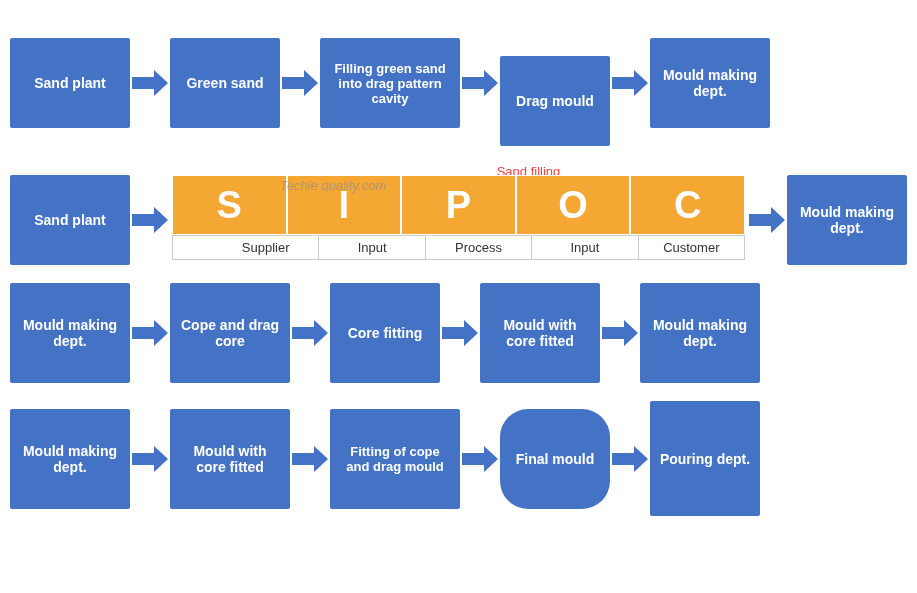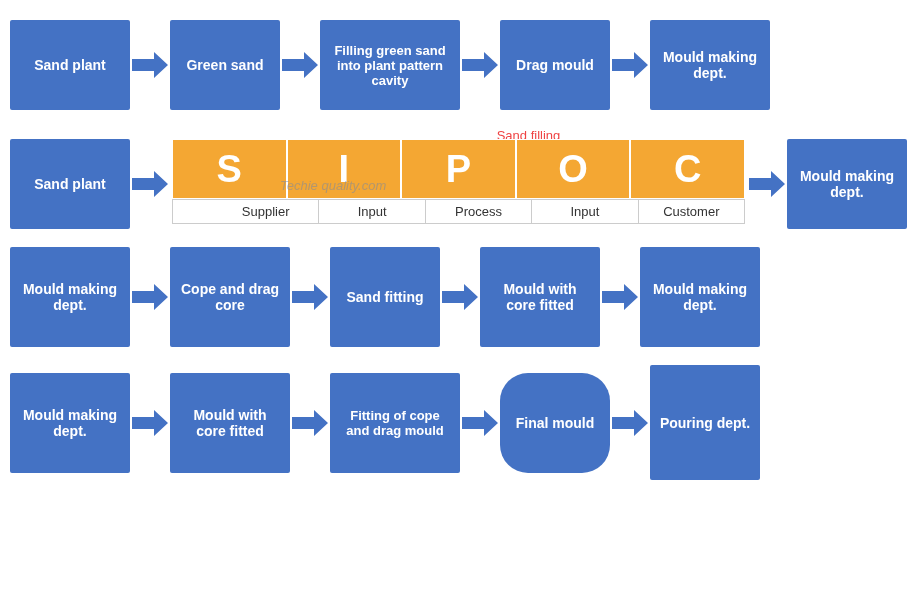--- a/index.html
+++ b/index.html
@@ -50,21 +50,21 @@
     }
     .arrow svg {
       width: 36px;
       height: 30px;
     }
 
     
     .r1-b1 { width: 120px; height: 90px; }
     .r1-b2 { width: 110px; height: 90px; }
     .r1-b3 { width: 140px; height: 90px; font-size: 13px; }
-    .r1-b4 { width: 110px; height: 90px; }
+    .r1-b4 { width: 110px; height: 90px; margin-top: 36px; }
     .r1-b5 { width: 120px; height: 90px; }
 
     
     .r2-b1 { width: 120px; height: 90px; }
     .r2-b5 { width: 120px; height: 90px; }
 
     .sipoc-table {
       flex: 1;
       display: flex;
       flex-direction: column;
@@ -144,21 +144,21 @@
       <svg viewBox="0 0 36 30">
           <polygon points="0,9 22,9 22,2 36,15 22,28 22,21 0,21" fill="#4472C4"></polygon>
         </svg>
     </div>
     <div class="box r1-b2">Green sand</div>
     <div class="arrow">
       <svg viewBox="0 0 36 30">
           <polygon points="0,9 22,9 22,2 36,15 22,28 22,21 0,21" fill="#4472C4"></polygon>
         </svg>
     </div>
-    <div class="box r1-b3">Filling green sand into plant pattern cavity</div>
+    <div class="box r1-b3">Filling green sand into drag pattern cavity</div>
     <div class="arrow">
       <svg viewBox="0 0 36 30">
           <polygon points="0,9 22,9 22,2 36,15 22,28 22,21 0,21" fill="#4472C4"></polygon>
         </svg>
     </div>
     <div class="box r1-b4">Drag mould</div>
     <div class="arrow">
       <svg viewBox="0 0 36 30">
           <polygon points="0,9 22,9 22,2 36,15 22,28 22,21 0,21" fill="#4472C4"></polygon>
         </svg>
@@ -206,21 +206,21 @@
       <svg viewBox="0 0 36 30">
           <polygon points="0,9 22,9 22,2 36,15 22,28 22,21 0,21" fill="#4472C4"></polygon>
         </svg>
     </div>
     <div class="box r3-b2">Cope and drag core</div>
     <div class="arrow">
       <svg viewBox="0 0 36 30">
           <polygon points="0,9 22,9 22,2 36,15 22,28 22,21 0,21" fill="#4472C4"></polygon>
         </svg>
     </div>
-    <div class="box r3-b3">Sand fitting</div>
+    <div class="box r3-b3">Core fitting</div>
     <div class="arrow">
       <svg viewBox="0 0 36 30">
           <polygon points="0,9 22,9 22,2 36,15 22,28 22,21 0,21" fill="#4472C4"></polygon>
         </svg>
     </div>
     <div class="box r3-b4">Mould with core fitted</div>
     <div class="arrow">
       <svg viewBox="0 0 36 30">
           <polygon points="0,9 22,9 22,2 36,15 22,28 22,21 0,21" fill="#4472C4"></polygon>
         </svg>

